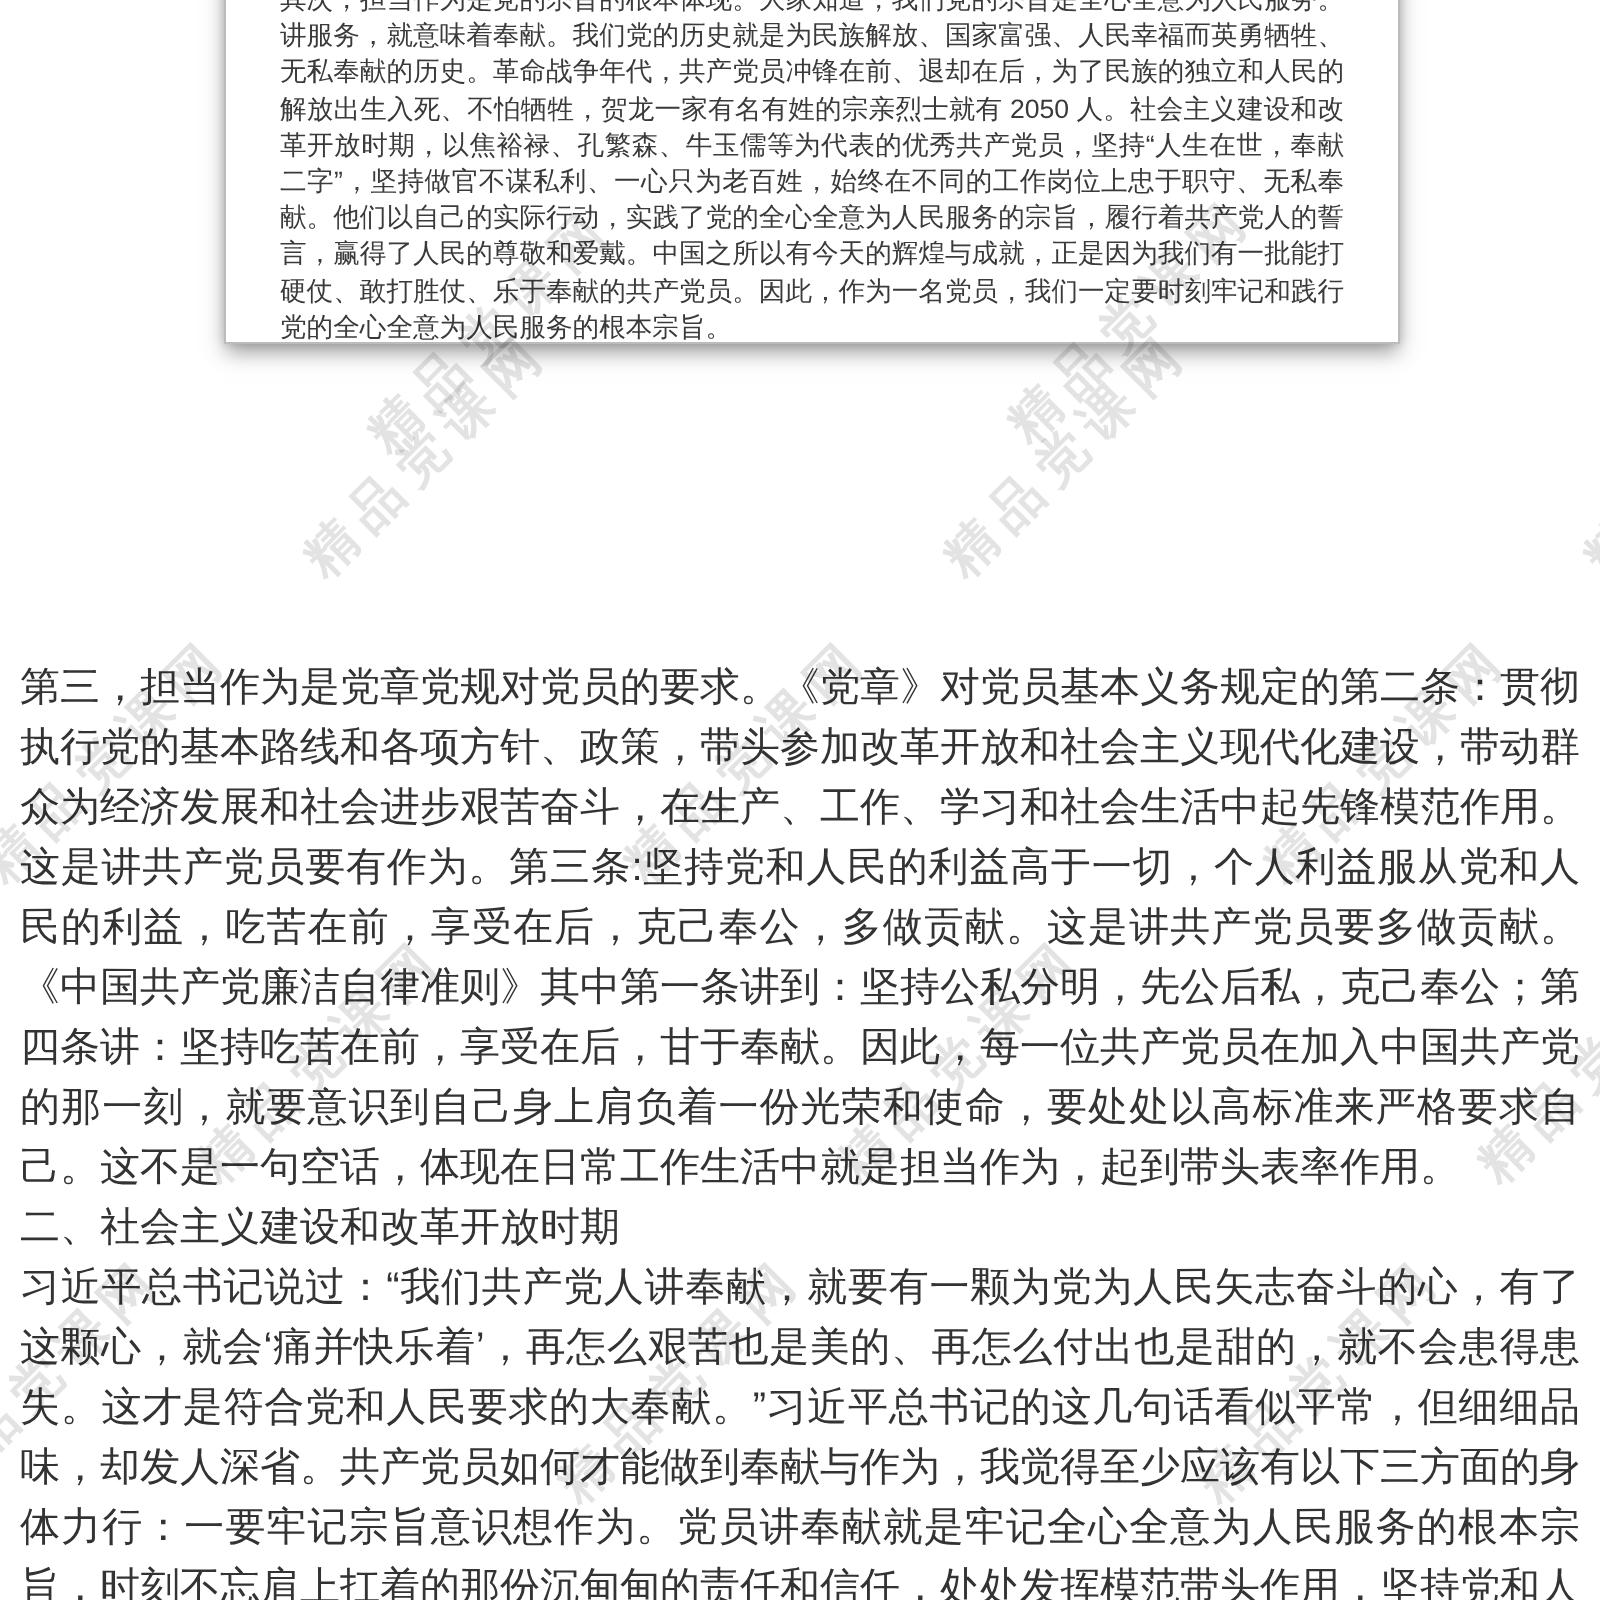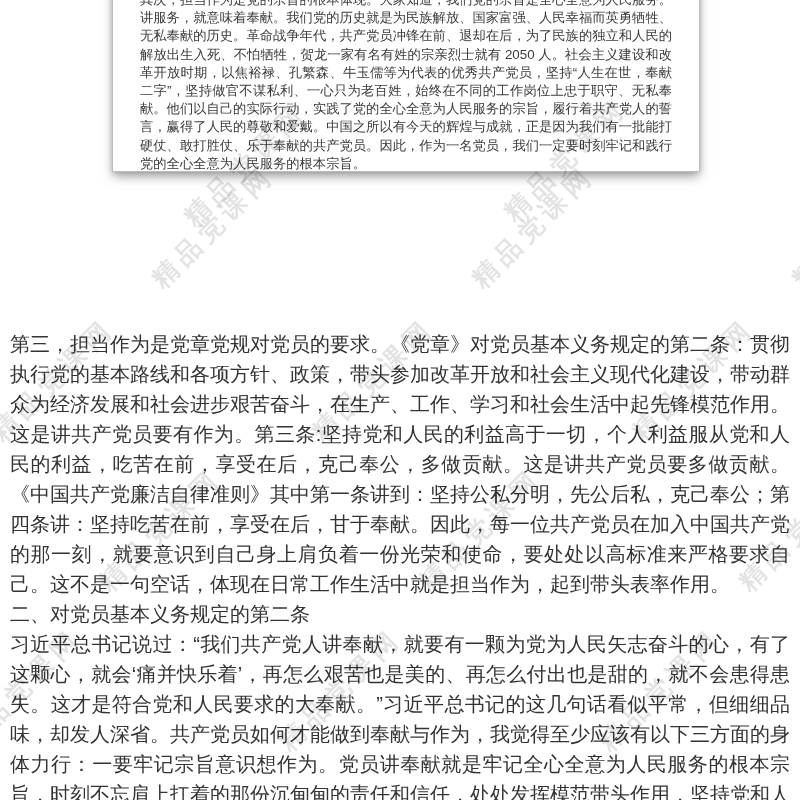--- a/index.html
+++ b/index.html
@@ -79,17 +79,17 @@
       <span class="wm" style="left: 245px; top: 165px; color: rgba(0, 0, 0, 0.11);">精品党课网</span>
       <span class="wm" style="left: 565px; top: 160px; color: rgba(0, 0, 0, 0.11);">精品党课网</span>
     </div>
 
   <div id="page1">
     <div class="ptext">其次，担当作为是党的宗旨的根本体现。大家知道，我们党的宗旨是全心全意为人民服务。讲服务，就意味着奉献。我们党的历史就是为民族解放、国家富强、人民幸福而英勇牺牲、无私奉献的历史。革命战争年代，共产党员冲锋在前、退却在后，为了民族的独立和人民的解放出生入死、不怕牺牲，贺龙一家有名有姓的宗亲烈士就有 2050 人。社会主义建设和改革开放时期，以焦裕禄、孔繁森、牛玉儒等为代表的优秀共产党员，坚持“人生在世，奉献二字”，坚持做官不谋私利、一心只为老百姓，始终在不同的工作岗位上忠于职守、无私奉献。他们以自己的实际行动，实践了党的全心全意为人民服务的宗旨，履行着共产党人的誓言，赢得了人民的尊敬和爱戴。中国之所以有今天的辉煌与成就，正是因为我们有一批能打硬仗、敢打胜仗、乐于奉献的共产党员。因此，作为一名党员，我们一定要时刻牢记和践行党的全心全意为人民服务的根本宗旨。</div>
   </div>
 
   <div id="page2">
     <p>第三，担当作为是党章党规对党员的要求。《党章》对党员基本义务规定的第二条：贯彻执行党的基本路线和各项方针、政策，带头参加改革开放和社会主义现代化建设，带动群众为经济发展和社会进步艰苦奋斗，在生产、工作、学习和社会生活中起先锋模范作用。这是讲共产党员要有作为。第三条:坚持党和人民的利益高于一切，个人利益服从党和人民的利益，吃苦在前，享受在后，克己奉公，多做贡献。这是讲共产党员要多做贡献。《中国共产党廉洁自律准则》其中第一条讲到：坚持公私分明，先公后私，克己奉公；第四条讲：坚持吃苦在前，享受在后，甘于奉献。因此，每一位共产党员在加入中国共产党的那一刻，就要意识到自己身上肩负着一份光荣和使命，要处处以高标准来严格要求自己。这不是一句空话，体现在日常工作生活中就是担当作为，起到带头表率作用。</p>
-    <p>二、对党员基本义务规定的第二条</p>
+    <p>二、社会主义建设和改革开放时期</p>
     <p>习近平总书记说过：“我们共产党人讲奉献，就要有一颗为党为人民矢志奋斗的心，有了这颗心，就会‘痛并快乐着’，再怎么艰苦也是美的、再怎么付出也是甜的，就不会患得患失。这才是符合党和人民要求的大奉献。”习近平总书记的这几句话看似平常，但细细品味，却发人深省。共产党员如何才能做到奉献与作为，我觉得至少应该有以下三方面的身体力行：一要牢记宗旨意识想作为。党员讲奉献就是牢记全心全意为人民服务的根本宗旨，时刻不忘肩上扛着的那份沉甸甸的责任和信任，处处发挥模范带头作用，坚持党和人民的利益高于一切。我想，我们作为一名党员干部，要自觉把“人民利益至高至上”作为我们工作的出发点和</p>
   </div>
 
 </div>
 
 </body></html>

